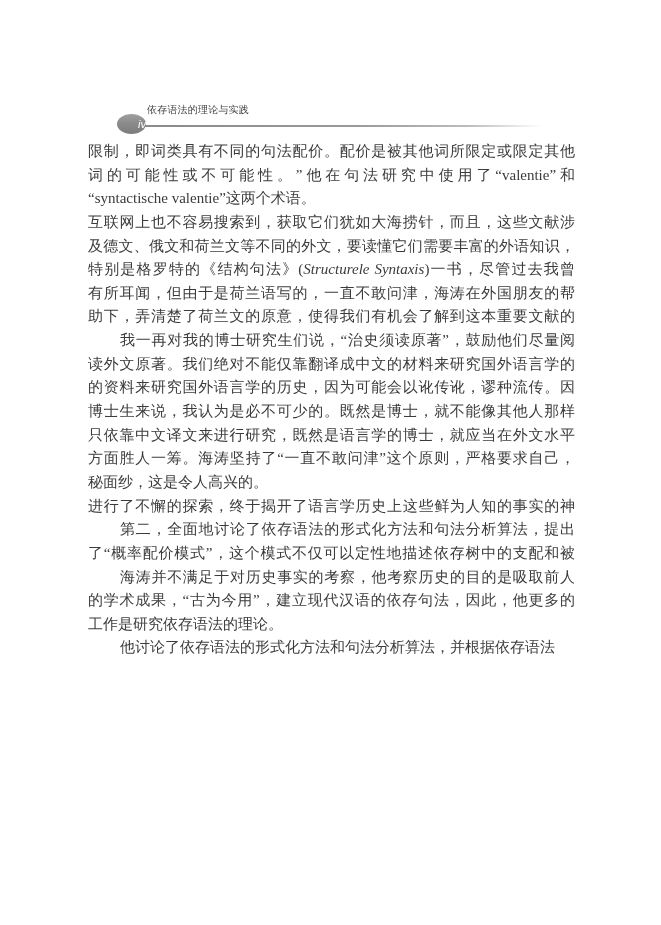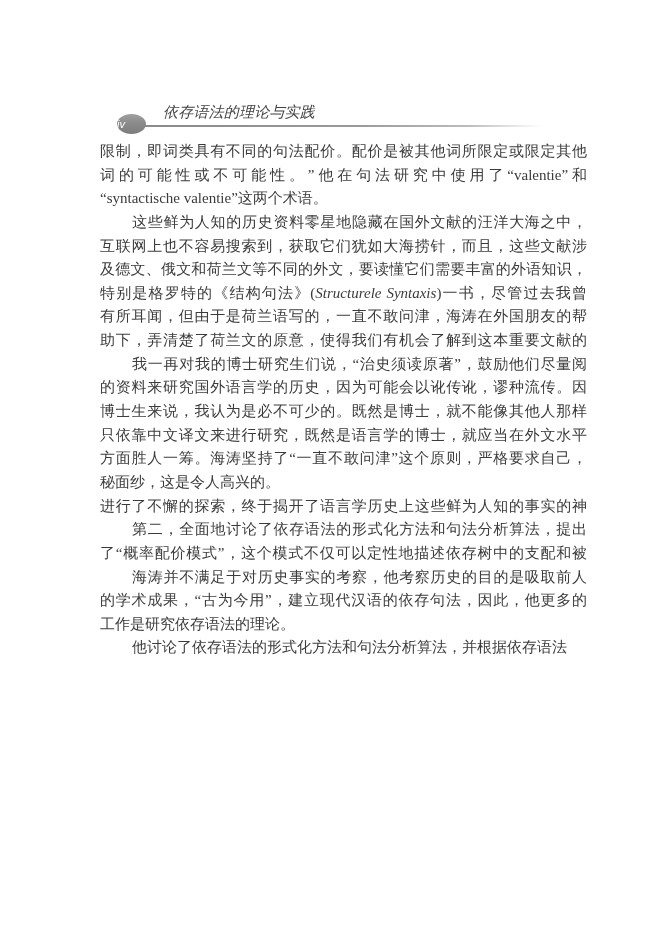--- a/index.html
+++ b/index.html
@@ -20,34 +20,32 @@
     position:absolute;left:131px;top:125px;width:411px;height:2px;
     background:linear-gradient(to right,#898989 0%,#9a9a9a 55%,#bcbcbc 82%,rgba(200,200,200,0) 100%);
   }
   .page-badge{
     position:absolute;left:117px;top:114px;width:29px;height:20px;
     border-radius:50%;
     background:linear-gradient(180deg,#a0a0a0 0%,#8b8b8b 45%,#7c7c7c 100%);
     color:#ffffff;
     font-family:"Liberation Sans","DejaVu Sans",sans-serif;
     font-style:italic;
-    font-size:11px;line-height:20px;text-align:left;
+    font-size:11px;line-height:20px;text-align:right;
     z-index:2;
   }
   .head-title{
     position:absolute;left:147px;top:103px;
-    font-size:15px;color:#424242;
-    font-style:italic;
+    font-size:10px;color:#424242;
     letter-spacing:0.2px;
     white-space:nowrap;
-    margin-left:16px;
   }
   
   .text-block{
-    position:absolute;left:100px;top:140px;width:487px;
+    position:absolute;left:88px;top:140px;width:487px;
     font-size:15px;color:#3b3b3b;
   }
   .line{
     height:23.65px;line-height:23.65px;
     text-align:justify;
     text-align-last:justify;
     text-justify:inter-character;
     white-space:normal;
     overflow:hidden;
   }
@@ -63,27 +61,27 @@
   <div class="running-head">
     <div class="head-rule"></div>
     <div class="page-badge">iv</div>
     <div class="head-title">依存语法的理论与实践</div>
   </div>
 
   <div class="text-block" id="text-block">
       <div class="line">限制，即词类具有不同的句法配价。配价是被其他词所限定或限定其他</div>
       <div class="line">词的可能性或不可能性。”他在句法研究中使用了“valentie”和</div>
       <div class="line last">“syntactische valentie”这两个术语。</div>
-      <div class="line indent">这些鲜为人知的历史资料零星地隐藏在国外文献的汪洋大海之中，</div>
       <div class="line">互联网上也不容易搜索到，获取它们犹如大海捞针，而且，这些文献涉</div>
       <div class="line">及德文、俄文和荷兰文等不同的外文，要读懂它们需要丰富的外语知识，</div>
       <div class="line">特别是格罗特的《结构句法》(<i>Structurele Syntaxis</i>)一书，尽管过去我曾</div>
       <div class="line">有所耳闻，但由于是荷兰语写的，一直不敢问津，海涛在外国朋友的帮</div>
       <div class="line">助下，弄清楚了荷兰文的原意，使得我们有机会了解到这本重要文献的</div>
       <div class="line indent">我一再对我的博士研究生们说，“治史须读原著”，鼓励他们尽量阅</div>
+      <div class="line">读外文原著。我们绝对不能仅靠翻译成中文的材料来研究国外语言学的</div>
       <div class="line">的资料来研究国外语言学的历史，因为可能会以讹传讹，谬种流传。因</div>
       <div class="line">博士生来说，我认为是必不可少的。既然是博士，就不能像其他人那样</div>
       <div class="line">只依靠中文译文来进行研究，既然是语言学的博士，就应当在外文水平</div>
       <div class="line">方面胜人一筹。海涛坚持了“一直不敢问津”这个原则，严格要求自己，</div>
       <div class="line last">秘面纱，这是令人高兴的。</div>
       <div class="line">进行了不懈的探索，终于揭开了语言学历史上这些鲜为人知的事实的神</div>
       <div class="line indent">第二，全面地讨论了依存语法的形式化方法和句法分析算法，提出</div>
       <div class="line">了“概率配价模式”，这个模式不仅可以定性地描述依存树中的支配和被</div>
       <div class="line indent">海涛并不满足于对历史事实的考察，他考察历史的目的是吸取前人</div>
       <div class="line">的学术成果，“古为今用”，建立现代汉语的依存句法，因此，他更多的</div>

